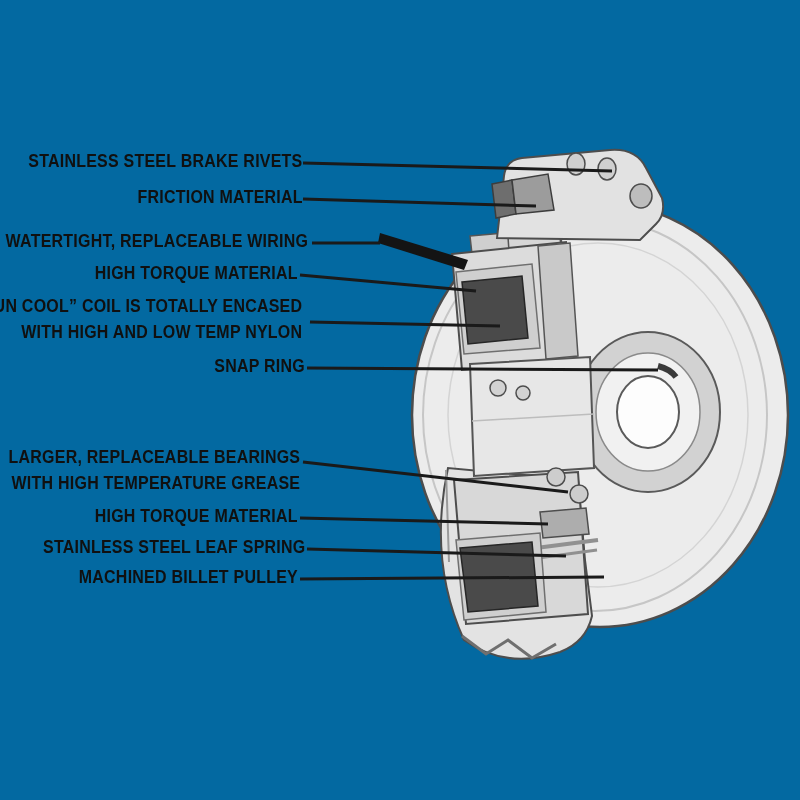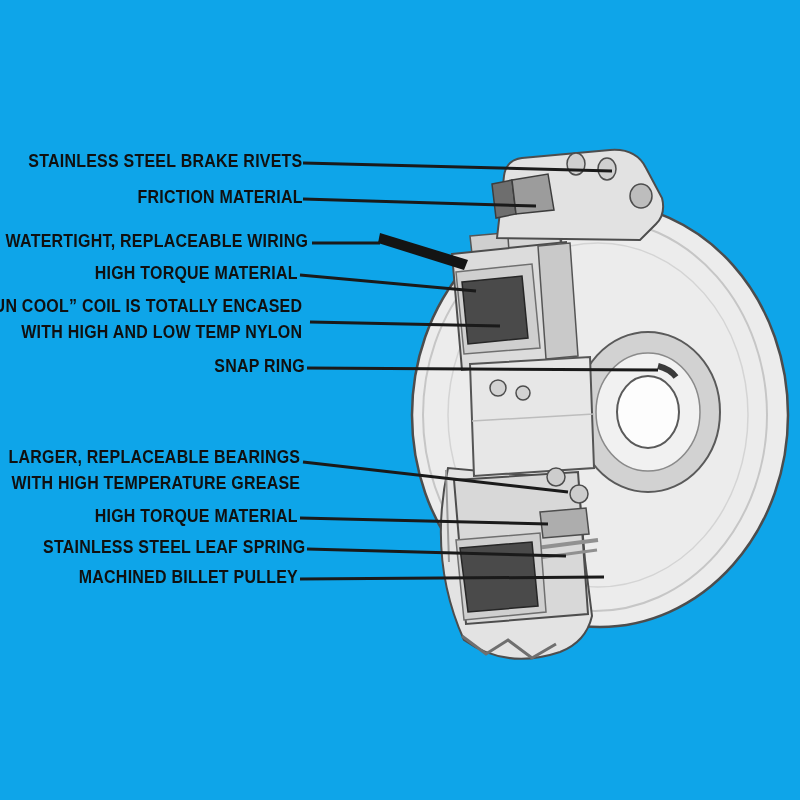--- a/index.html
+++ b/index.html
@@ -1,19 +1,19 @@
 <!DOCTYPE html>
 <html><head>
 <meta charset="utf-8">
 <style>
   html,body{margin:0;padding:0;background:#ffffff;}
   #stage{
     position:relative;
     width:800px;height:800px;
-    background:#0ea5e9;
+    background:#0369a1;
     overflow:hidden;
     font-family:"Liberation Sans",sans-serif;
   }
   #drawing{position:absolute;left:0;top:0;}
   .callout{
     position:absolute;
     display:flex;
     flex-direction:column;
     align-items:flex-end;
     font-weight:700;

